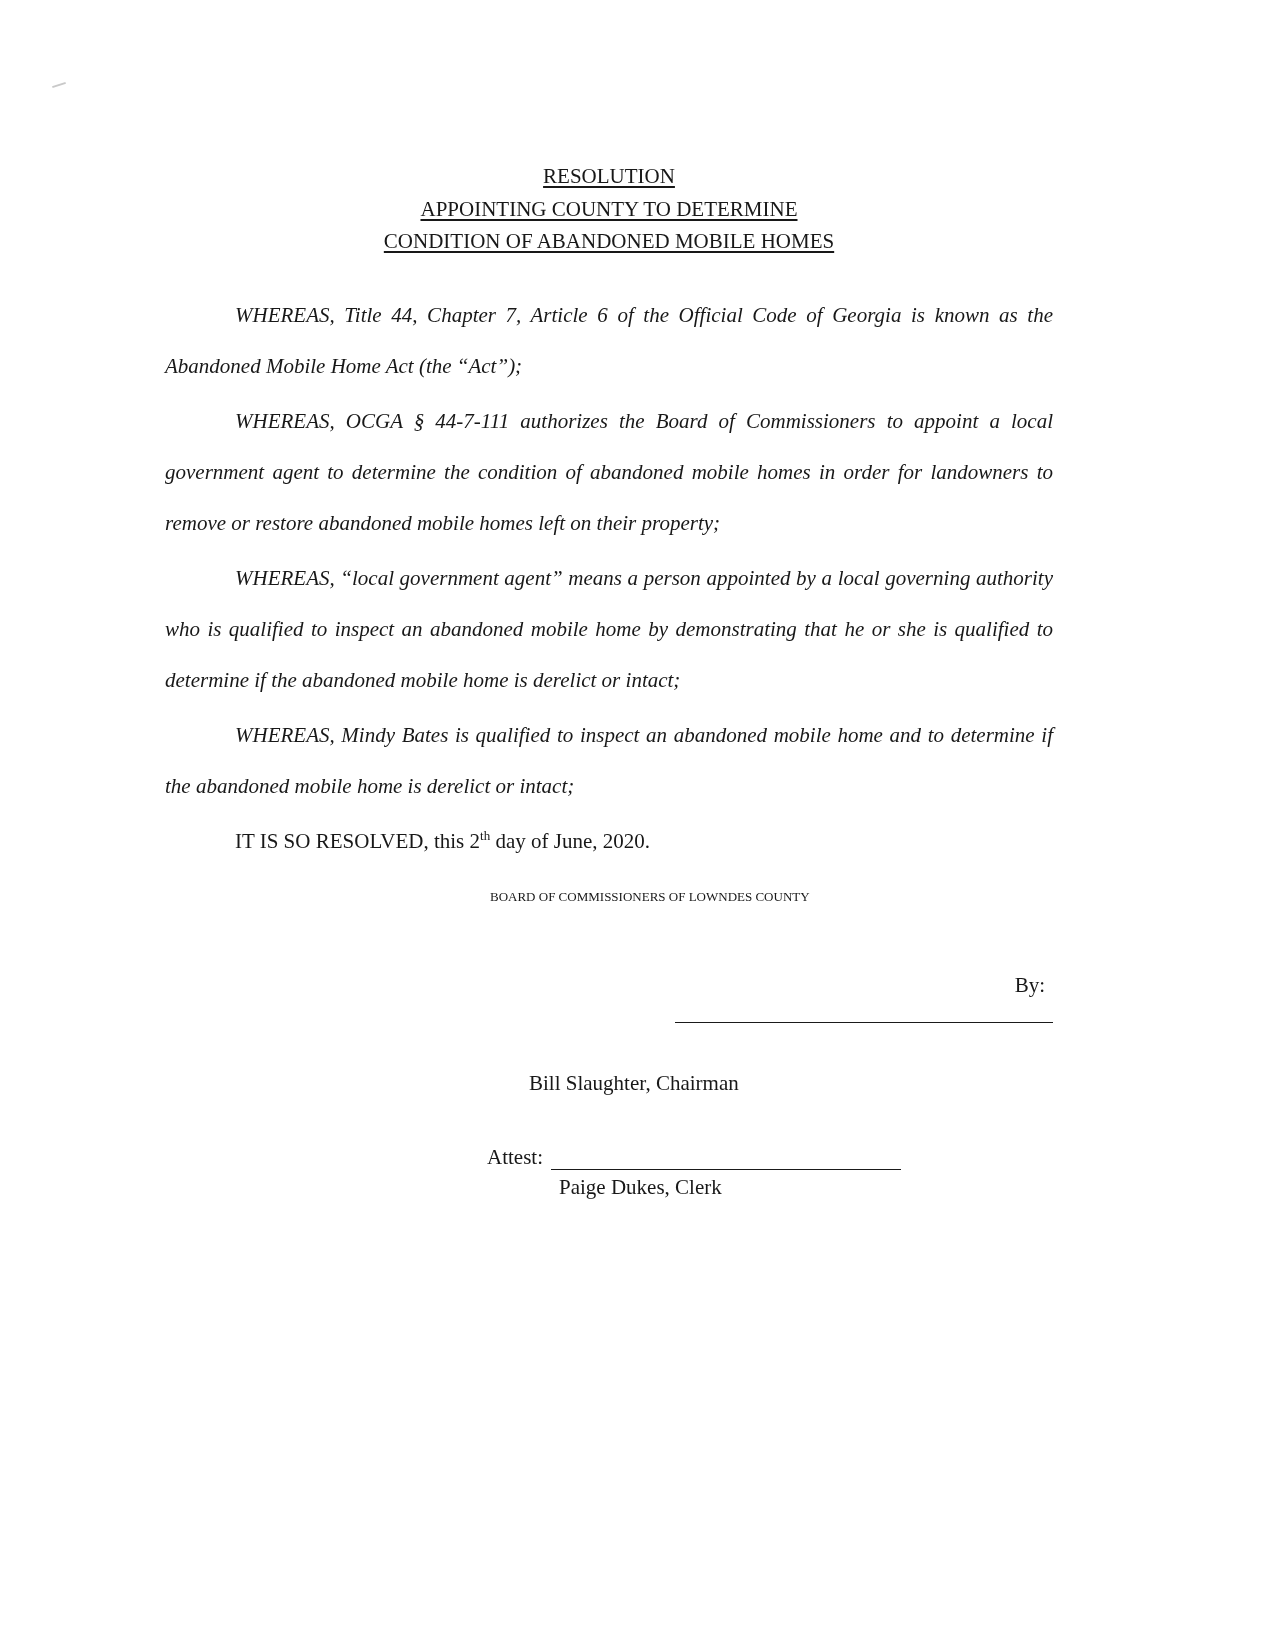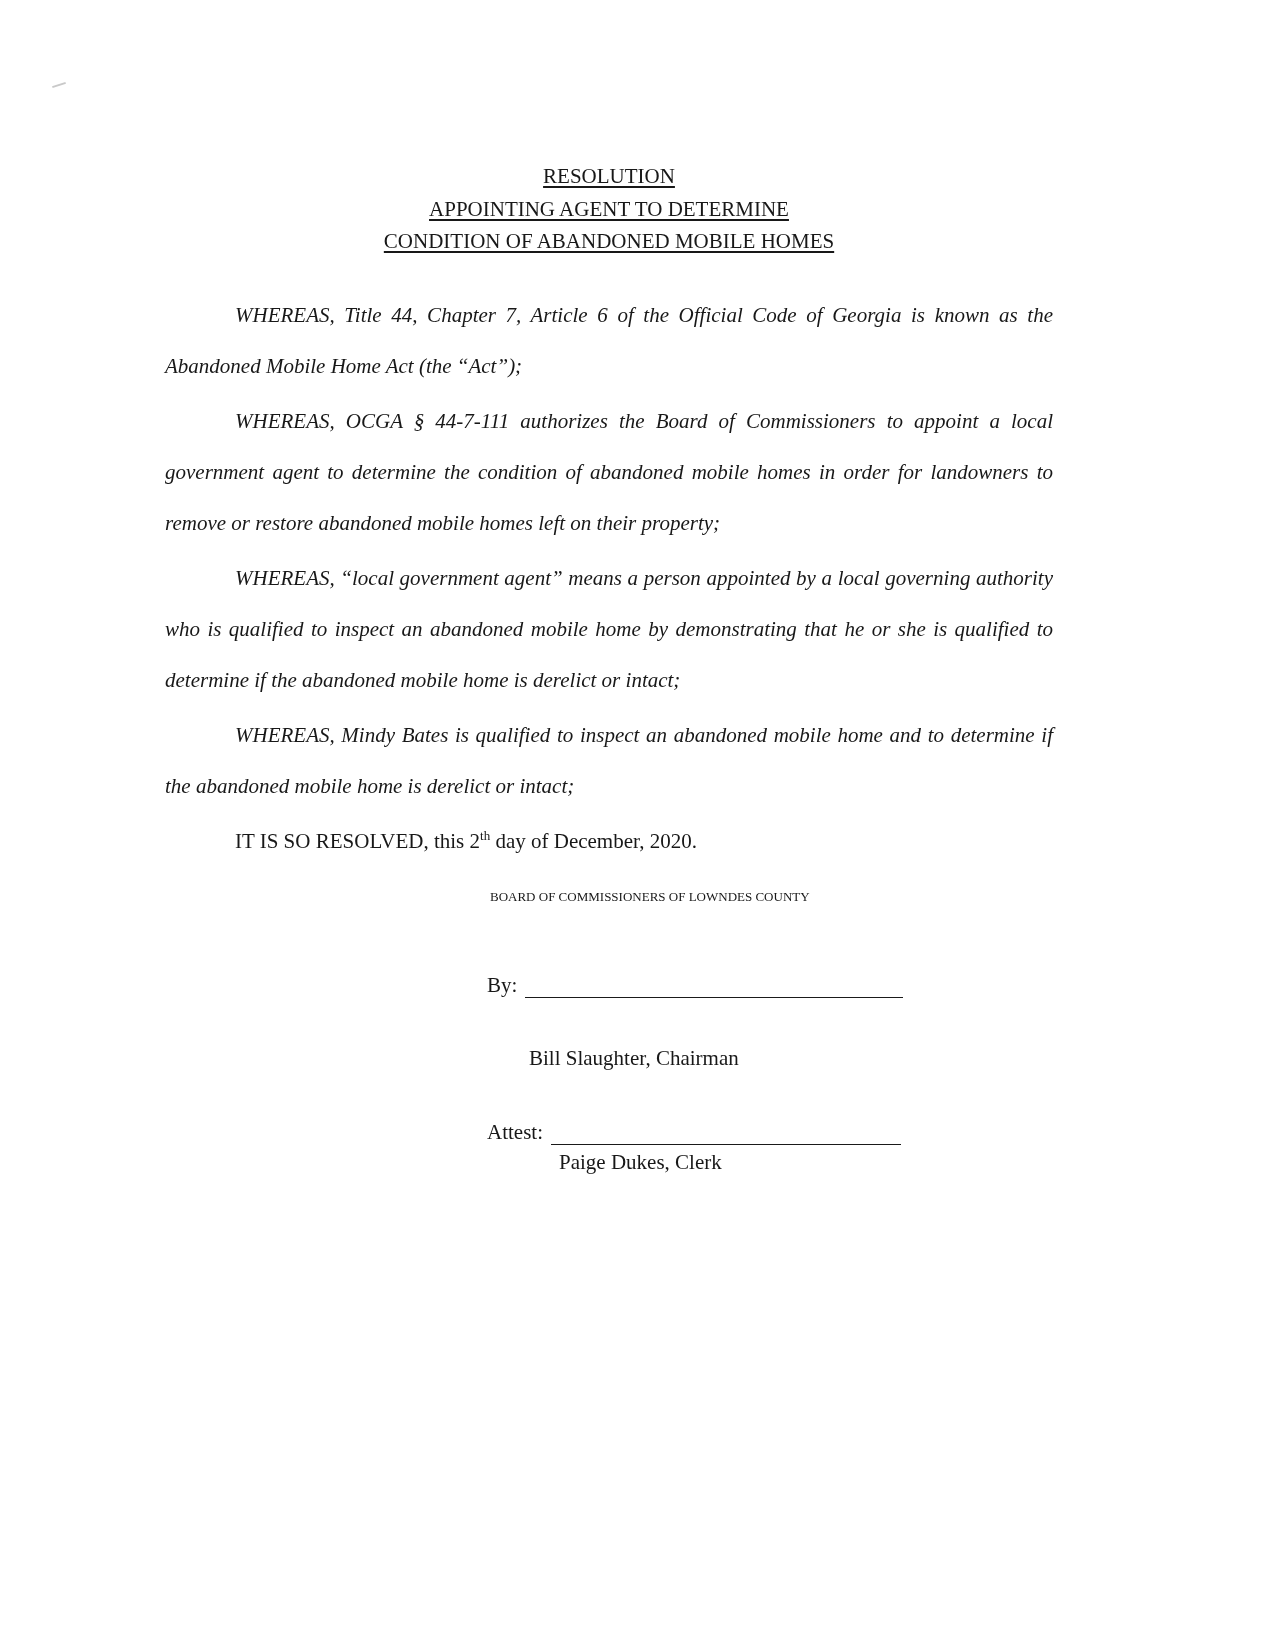--- a/index.html
+++ b/index.html
@@ -75,20 +75,21 @@
     margin-left: 322px;
     margin-top: 18px;
   }
   .sig-row {
     display: flex;
     align-items: flex-end;
     margin-top: 48px;
   }
   .sig-row.first {
     margin-top: 50px;
+    flex-direction: column;
   }
   .sig-label {
     font-size: 21px;
     line-height: 26px;
     margin-right: 8px;
     white-space: nowrap;
   }
   .sig-line {
     display: inline-block;
     border-bottom: 1.5px solid #1a1a1a;
@@ -108,30 +109,30 @@
 </head>
 <body>
 
 <div class="page">
   <div class="scan-artifact"></div>
 
   <div class="content">
 
     <div class="doc-title">
       <span class="title-line"><span>RESOLUTION</span></span>
-      <span class="title-line"><span>APPOINTING AGENT TO DETERMINE</span></span>
+      <span class="title-line"><span>APPOINTING COUNTY TO DETERMINE</span></span>
       <span class="title-line"><span>CONDITION OF ABANDONED MOBILE HOMES</span></span>
     </div>
 
     <p class="body-para">WHEREAS, Title 44, Chapter 7, Article 6 of the Official Code of Georgia is known as the Abandoned Mobile Home Act (the “Act”);</p>
     <p class="body-para">WHEREAS, OCGA § 44-7-111 authorizes the Board of Commissioners to appoint a local government agent to determine the condition of abandoned mobile homes in order for landowners to remove or restore abandoned mobile homes left on their property;</p>
     <p class="body-para">WHEREAS, “local government agent” means a person appointed by a local governing authority who is qualified to inspect an abandoned mobile home by demonstrating that he or she is qualified to determine if the abandoned mobile home is derelict or intact;</p>
     <p class="body-para">WHEREAS, Mindy Bates is qualified to inspect an abandoned mobile home and to determine if the abandoned mobile home is derelict or intact;</p>
 
-    <p class="resolved-para"><span>IT IS SO RESOLVED, this 2</span><sup>th</sup><span> day of December, 2020.</span></p>
+    <p class="resolved-para"><span>IT IS SO RESOLVED, this 2</span><sup>th</sup><span> day of June, 2020.</span></p>
 
     <div class="board-line">BOARD OF COMMISSIONERS OF LOWNDES COUNTY</div>
 
     <div class="signature-block">
 
       <div>
         <div class="sig-row first">
           <span class="sig-label">By:</span>
           <span class="sig-line by-line"></span>
         </div>

